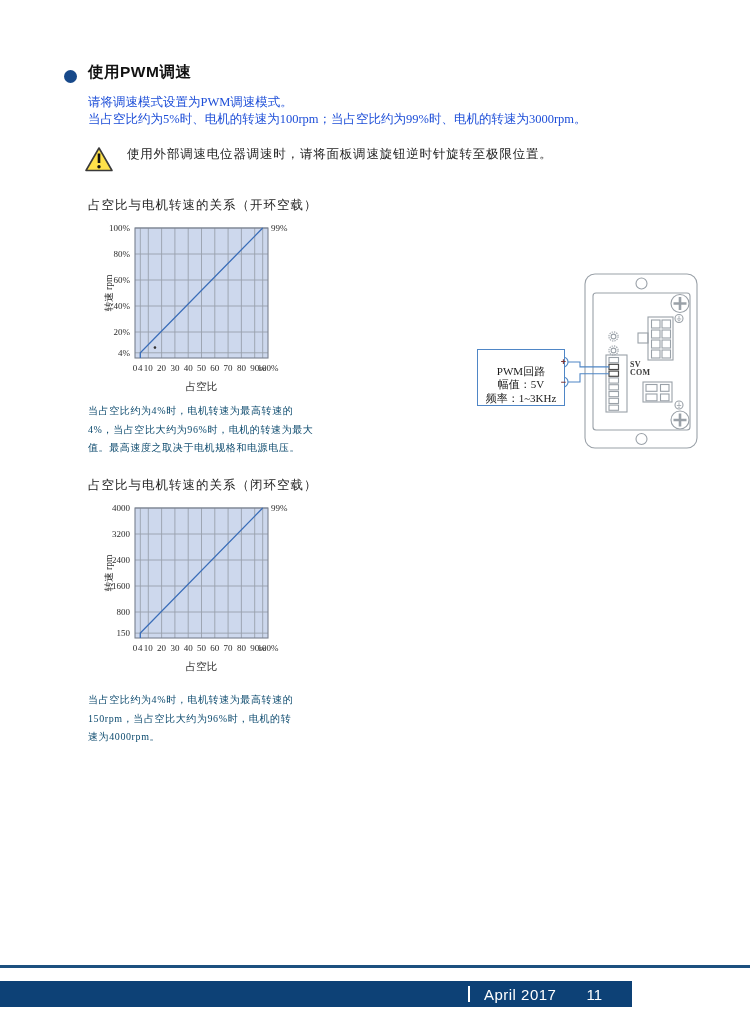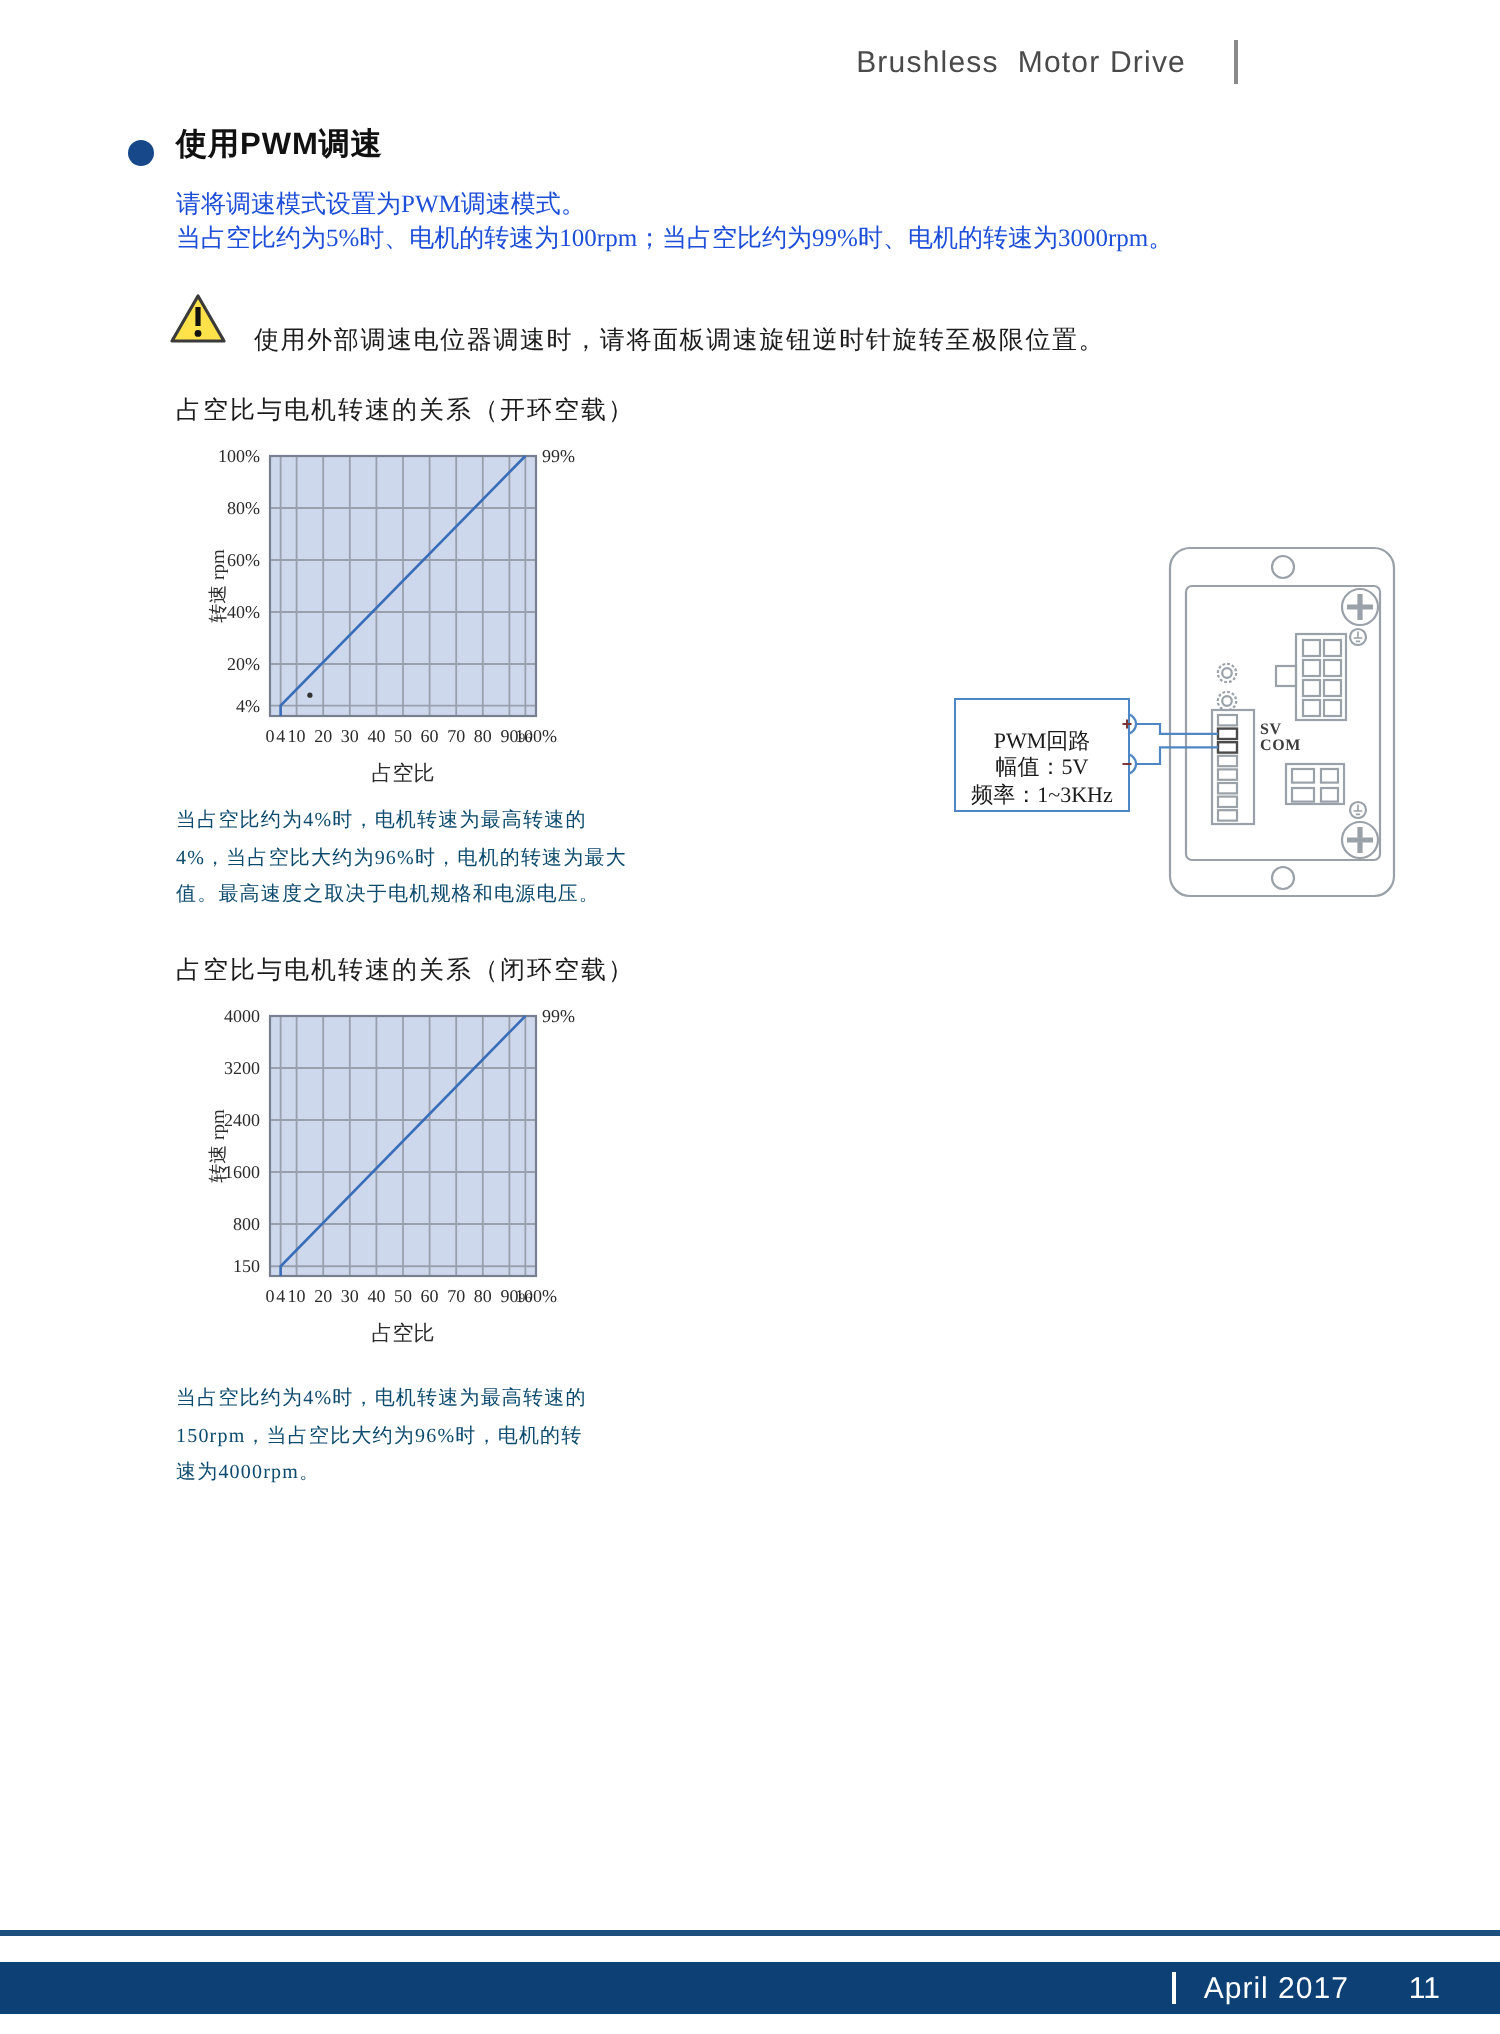--- a/index.html
+++ b/index.html
@@ -18,21 +18,21 @@
   
   .section-heading{position:absolute; left:64px; top:62px; display:flex; align-items:flex-end;}
   .bullet{width:13px; height:13px; border-radius:50%; background:#17498a;}
   .heading-label{
     margin-left:11px; font-family:"Liberation Sans","DejaVu Sans",sans-serif;
     font-weight:bold; font-size:15.5px; color:#111; letter-spacing:.5px;
   }
   .intro{position:absolute; left:88px; top:94px; font-size:12.5px; line-height:17px; color:#1d4ed8;}
   
   .warning{position:absolute; left:84px; top:146px; display:flex;}
-  .warning-text{margin-left:13px; margin-top:16px; font-size:12.5px; letter-spacing:.8px; color:#1c1c1c;}
+  .warning-text{margin-left:13px; margin-top:0; font-size:12.5px; letter-spacing:.8px; color:#1c1c1c;}
   
   .chart-title{position:absolute; left:88px; font-size:12.5px; letter-spacing:1px; color:#1c1c1c;}
   .para{
     position:absolute; left:88px; width:280px; font-size:10px; line-height:18.5px;
     letter-spacing:.6px; color:#0c4a6e; white-space:pre-line;
   }
   .chart-mount{position:absolute;}
   
   .device{position:absolute; left:470px; top:270px; width:250px; height:185px;}
   .device svg{position:absolute; left:0; top:0;}
@@ -50,38 +50,34 @@
   .sign-minus{left:88px; top:107px;}
   .pin-label{
     position:absolute; left:160px; font-size:8px; font-weight:600; color:#3c3c3c;
     letter-spacing:.3px; line-height:8px;
   }
   .label-sv{top:91px;}
   .label-com{top:99px;}
   
   .footer-line{position:absolute; left:0; top:965px; width:750px; height:3px; background:#1d507f;}
   .footer-bar{
-    position:absolute; left:0; top:981px; width:750px; height:26px; background:#0d4176;
+    position:absolute; left:0; top:981px; width:632px; height:26px; background:#0d4176;
     display:flex; align-items:center; justify-content:flex-end;
     padding-right:30px; box-sizing:border-box;
     font-family:"Liberation Sans","DejaVu Sans",sans-serif; color:#fff; font-size:15px;
   }
   .footer-divider{width:1.5px; height:16px; background:#fff;}
   .footer-date{margin-left:14px; letter-spacing:.5px;}
   .footer-page{margin-left:30px;}
 </style>
 </head>
 <body>
 
 <div class="page">
 
-  <div class="header-inner">
-    <span class="header-title">Brushless  Motor Drive</span>
-    <span class="header-divider"></span>
-  </div>
 
   <div class="section-heading">
     <span class="bullet"></span>
     <span class="heading-label">使用PWM调速</span>
   </div>
 
   <div class="intro">
     <div>请将调速模式设置为PWM调速模式。</div>
     <div>当占空比约为5%时、电机的转速为100rpm；当占空比约为99%时、电机的转速为3000rpm。</div>
   </div>

